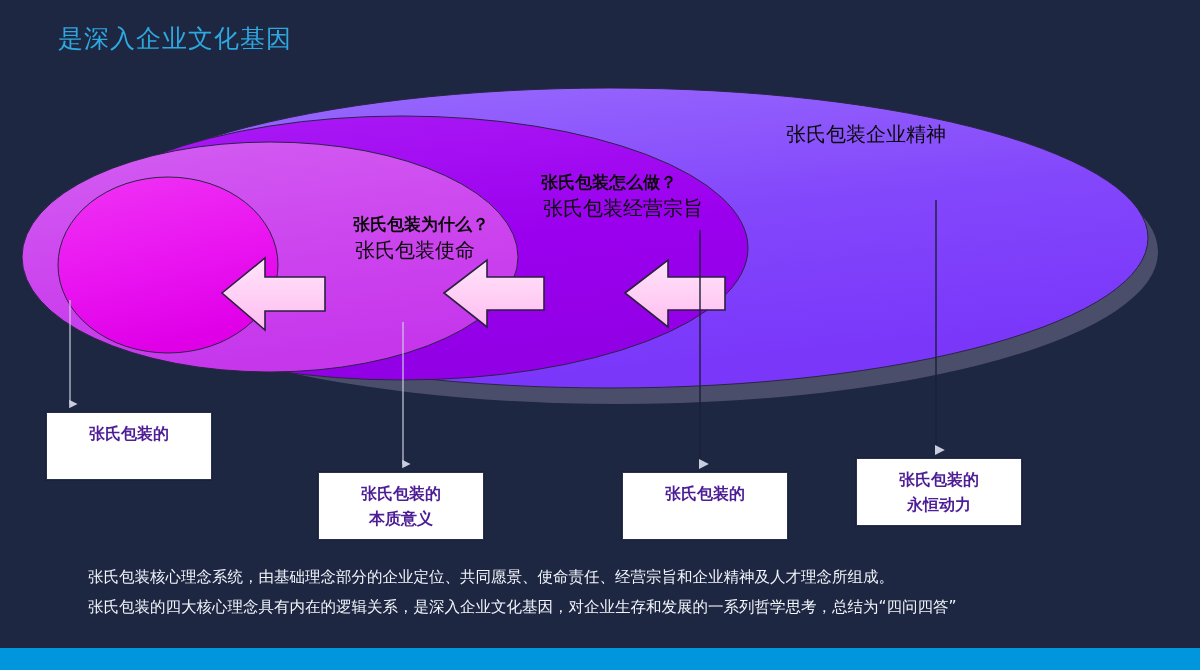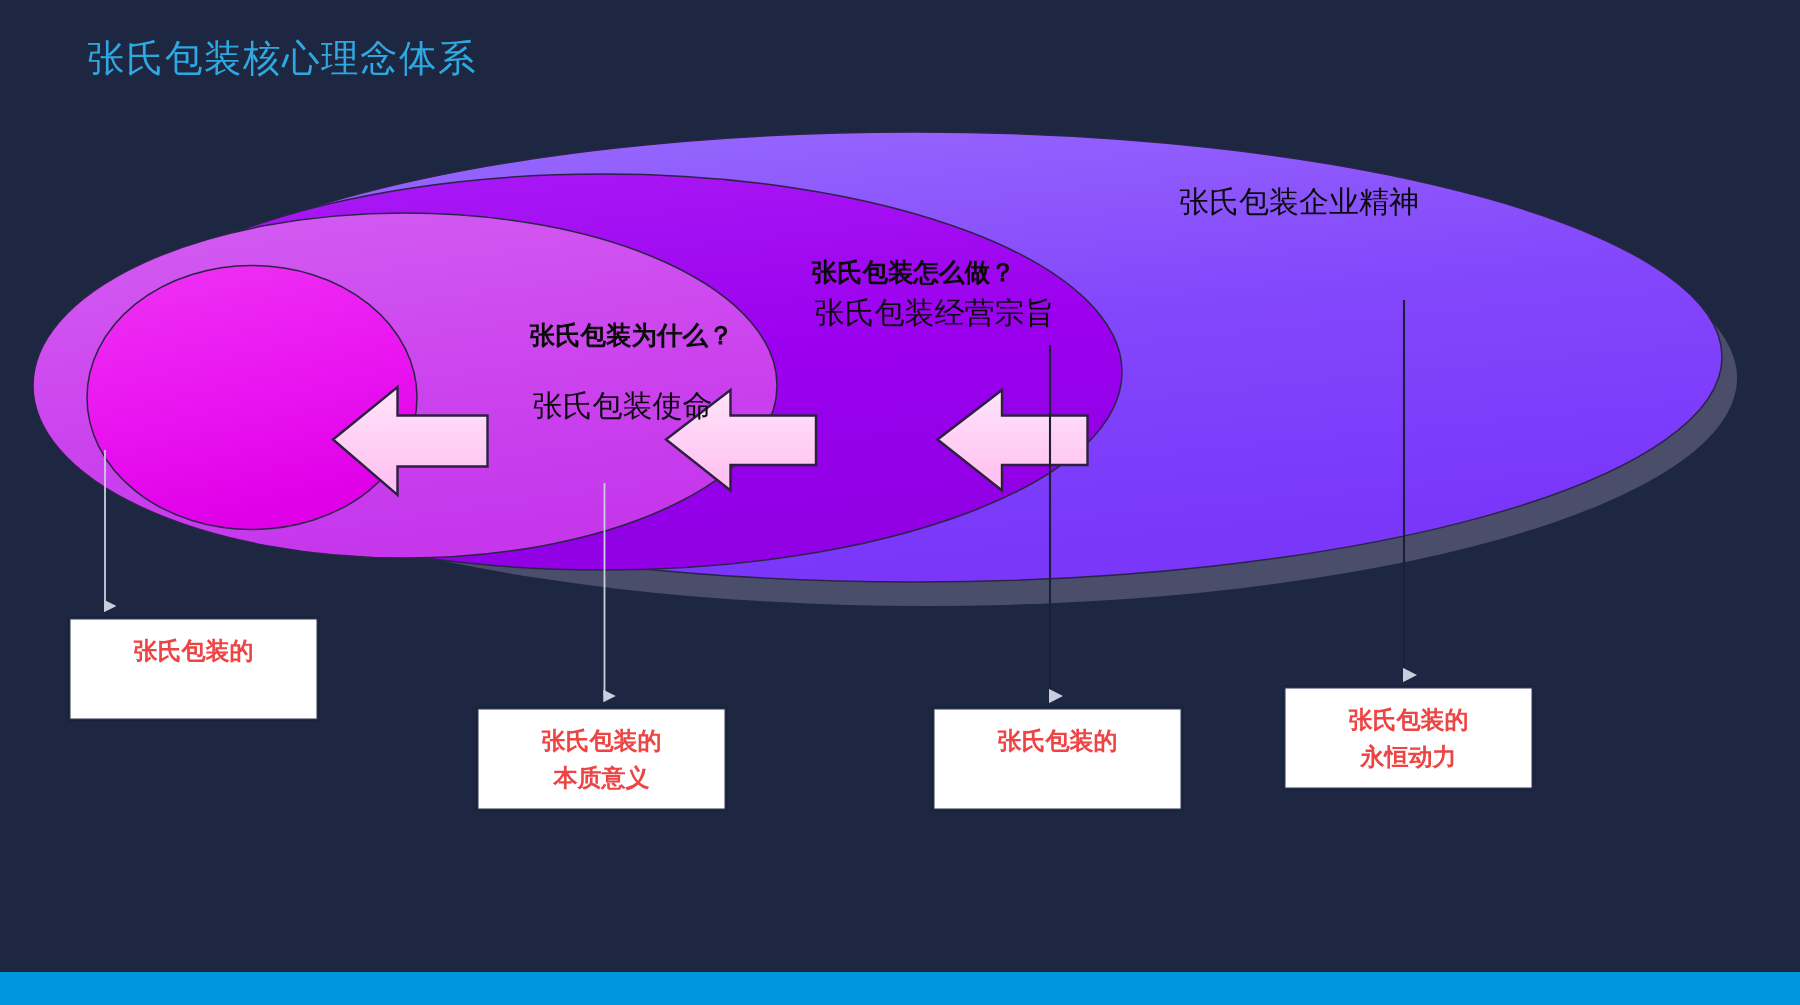--- a/index.html
+++ b/index.html
@@ -72,31 +72,31 @@
     display: block;
   }
 
   .lbl-outer   { left: 768px; top: 120px; }
   .lbl-outer .a { padding-left: 18px; }
 
   .lbl-third   { left: 541px; top: 170px; }
   .lbl-third .a { padding-left: 2px; }
 
   .lbl-second  { left: 353px; top: 212px; }
-  .lbl-second .a { padding-left: 2px; margin-top: 20px; }
+  .lbl-second .a { padding-left: 2px; }
 
   .lbl-inner   { left: 112px; top: 233px; }
   .lbl-inner .a { padding-left: 2px; }
 
   
   .callout {
     position: absolute;
     background: #ffffff;
     border: 1px solid #28304e;
-    color: #ef4444;
+    color: #4c1d95;
     font-size: 16px;
     font-weight: bold;
     text-align: center;
     line-height: 1.55;
     padding: 9px 4px 10px;
     box-shadow: 0 0 0 1px rgba(20,26,45,0.35);
   }
   .callout span { display: block; }
 
   .box-1 { left: 46px;  top: 412px; width: 166px; height: 68px; }
@@ -114,21 +114,21 @@
     font-size: 15.5px;
     line-height: 1.95;
   }
   .footer-text span { display: block; white-space: nowrap; }
 </style>
 </head>
 <body>
 
 <div id="stage">
 
-  <div class="page-title">张氏包装核心理念体系</div>
+  <div class="page-title">是深入企业文化基因</div>
 
   <svg id="diagram" viewBox="0 0 1200 670" xmlns="http://www.w3.org/2000/svg">
 
     <defs>
       <linearGradient id="gOuter" x1="0" y1="0" x2="0.35" y2="1">
         <stop offset="0%" stop-color="#9a6cfd"></stop>
         <stop offset="55%" stop-color="#8347fb"></stop>
         <stop offset="100%" stop-color="#7a37fa"></stop>
       </linearGradient>
       <linearGradient id="gThird" x1="0" y1="0" x2="0.3" y2="1">
@@ -204,16 +204,20 @@
 
   <div class="callout box-3">
     <span>张氏包装的</span>
   </div>
 
   <div class="callout box-4">
     <span>张氏包装的</span>
     <span>永恒动力</span>
   </div>
 
+  <div class="footer-text">
+    <span>张氏包装核心理念系统，由基础理念部分的企业定位、共同愿景、使命责任、经营宗旨和企业精神及人才理念所组成。</span>
+    <span>张氏包装的四大核心理念具有内在的逻辑关系，是深入企业文化基因，对企业生存和发展的一系列哲学思考，总结为“四问四答”</span>
+  </div>
 
   <div class="bottom-bar"></div>
 
 </div>
 
 </body></html>

